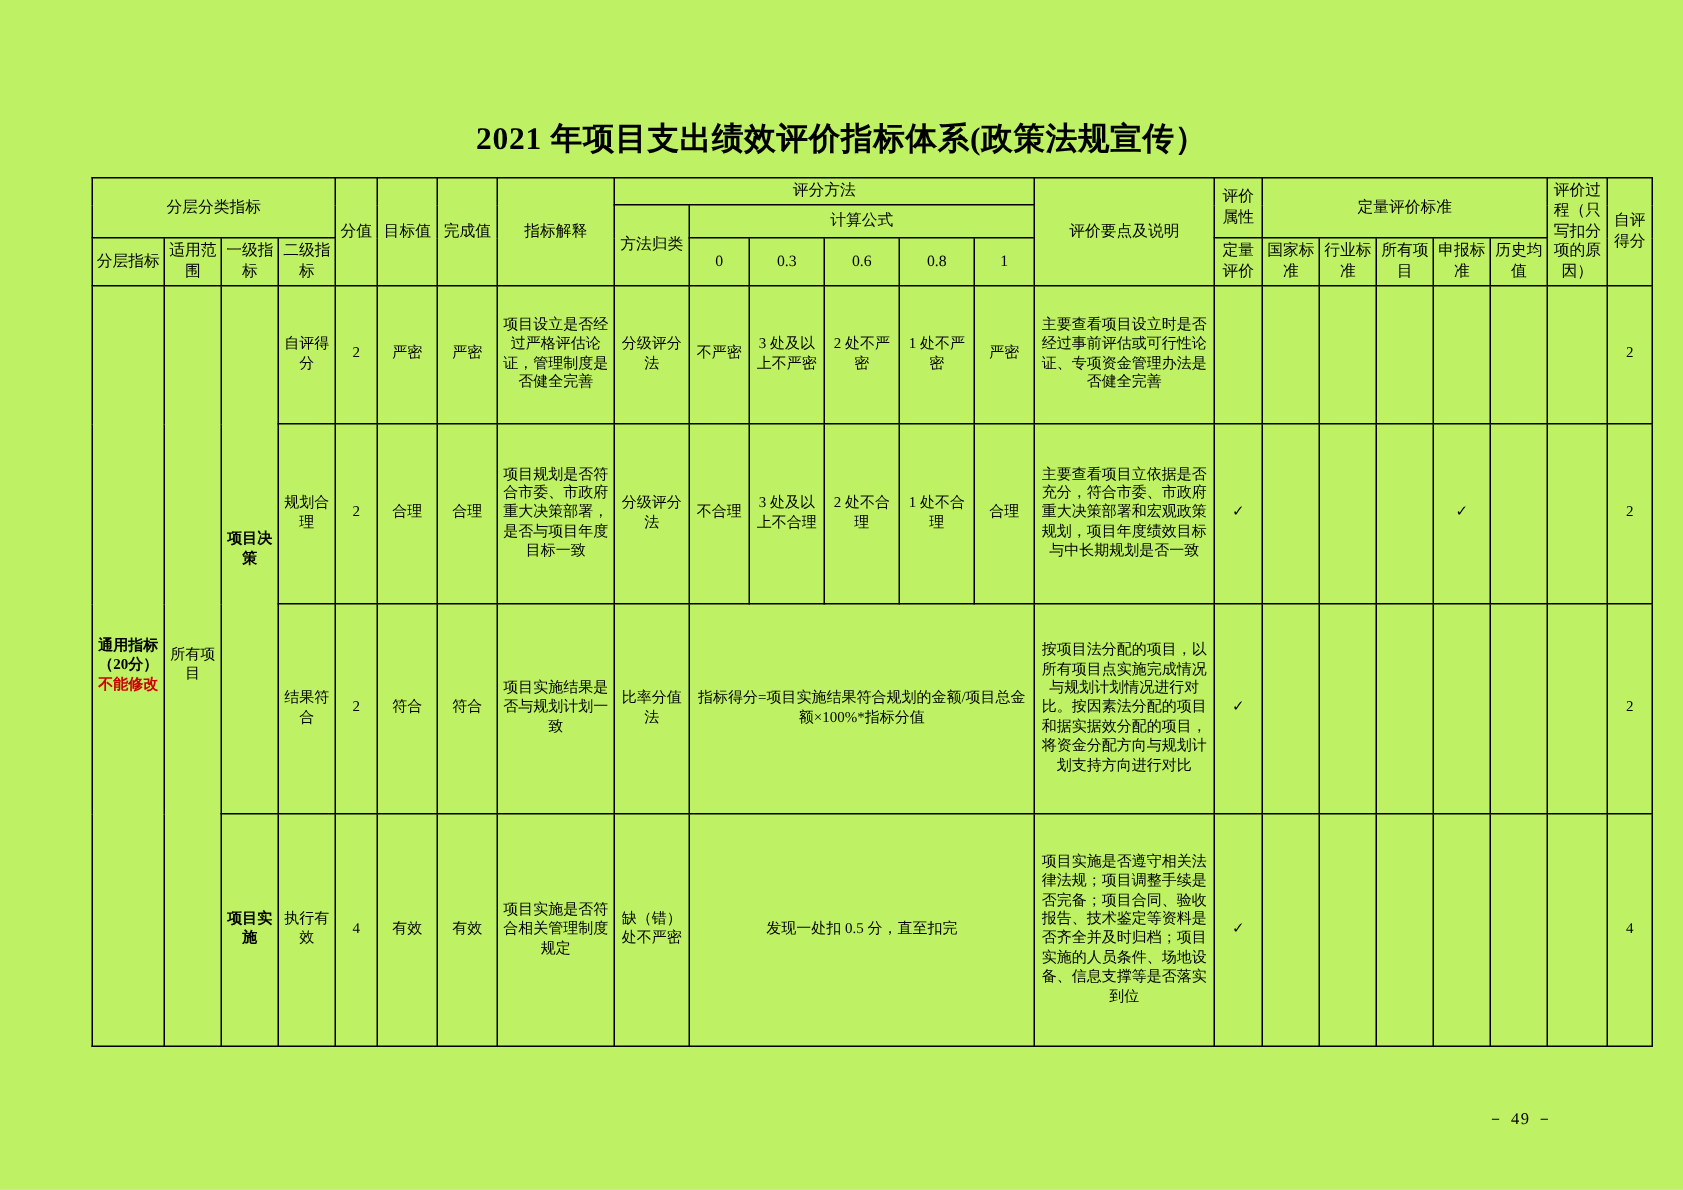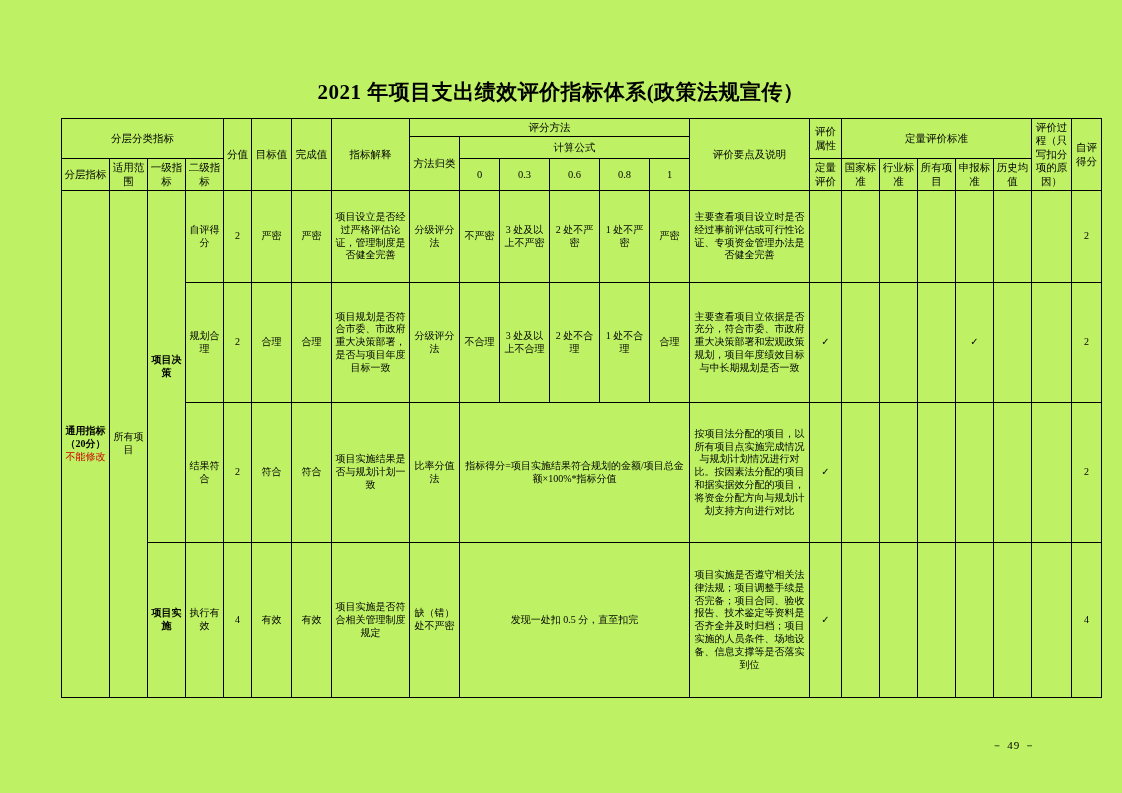--- a/index.html
+++ b/index.html
@@ -43,21 +43,21 @@
     word-wrap: break-word;
     overflow-wrap: break-word;
   }
   table.grid th {
     font-weight: normal;
     font-size: 10.5px;
   }
   .hdr-big { font-size: 11px; }
   .cell-red {
     color: #cc0000;
-    font-weight: normal;
+    font-weight: bold;
   }
   .vert-label {
     font-weight: bold;
   }
   .tick {
     font-size: 13px;
     font-family: "DejaVu Sans", sans-serif;
   }
   .page-num {
     position: absolute;

